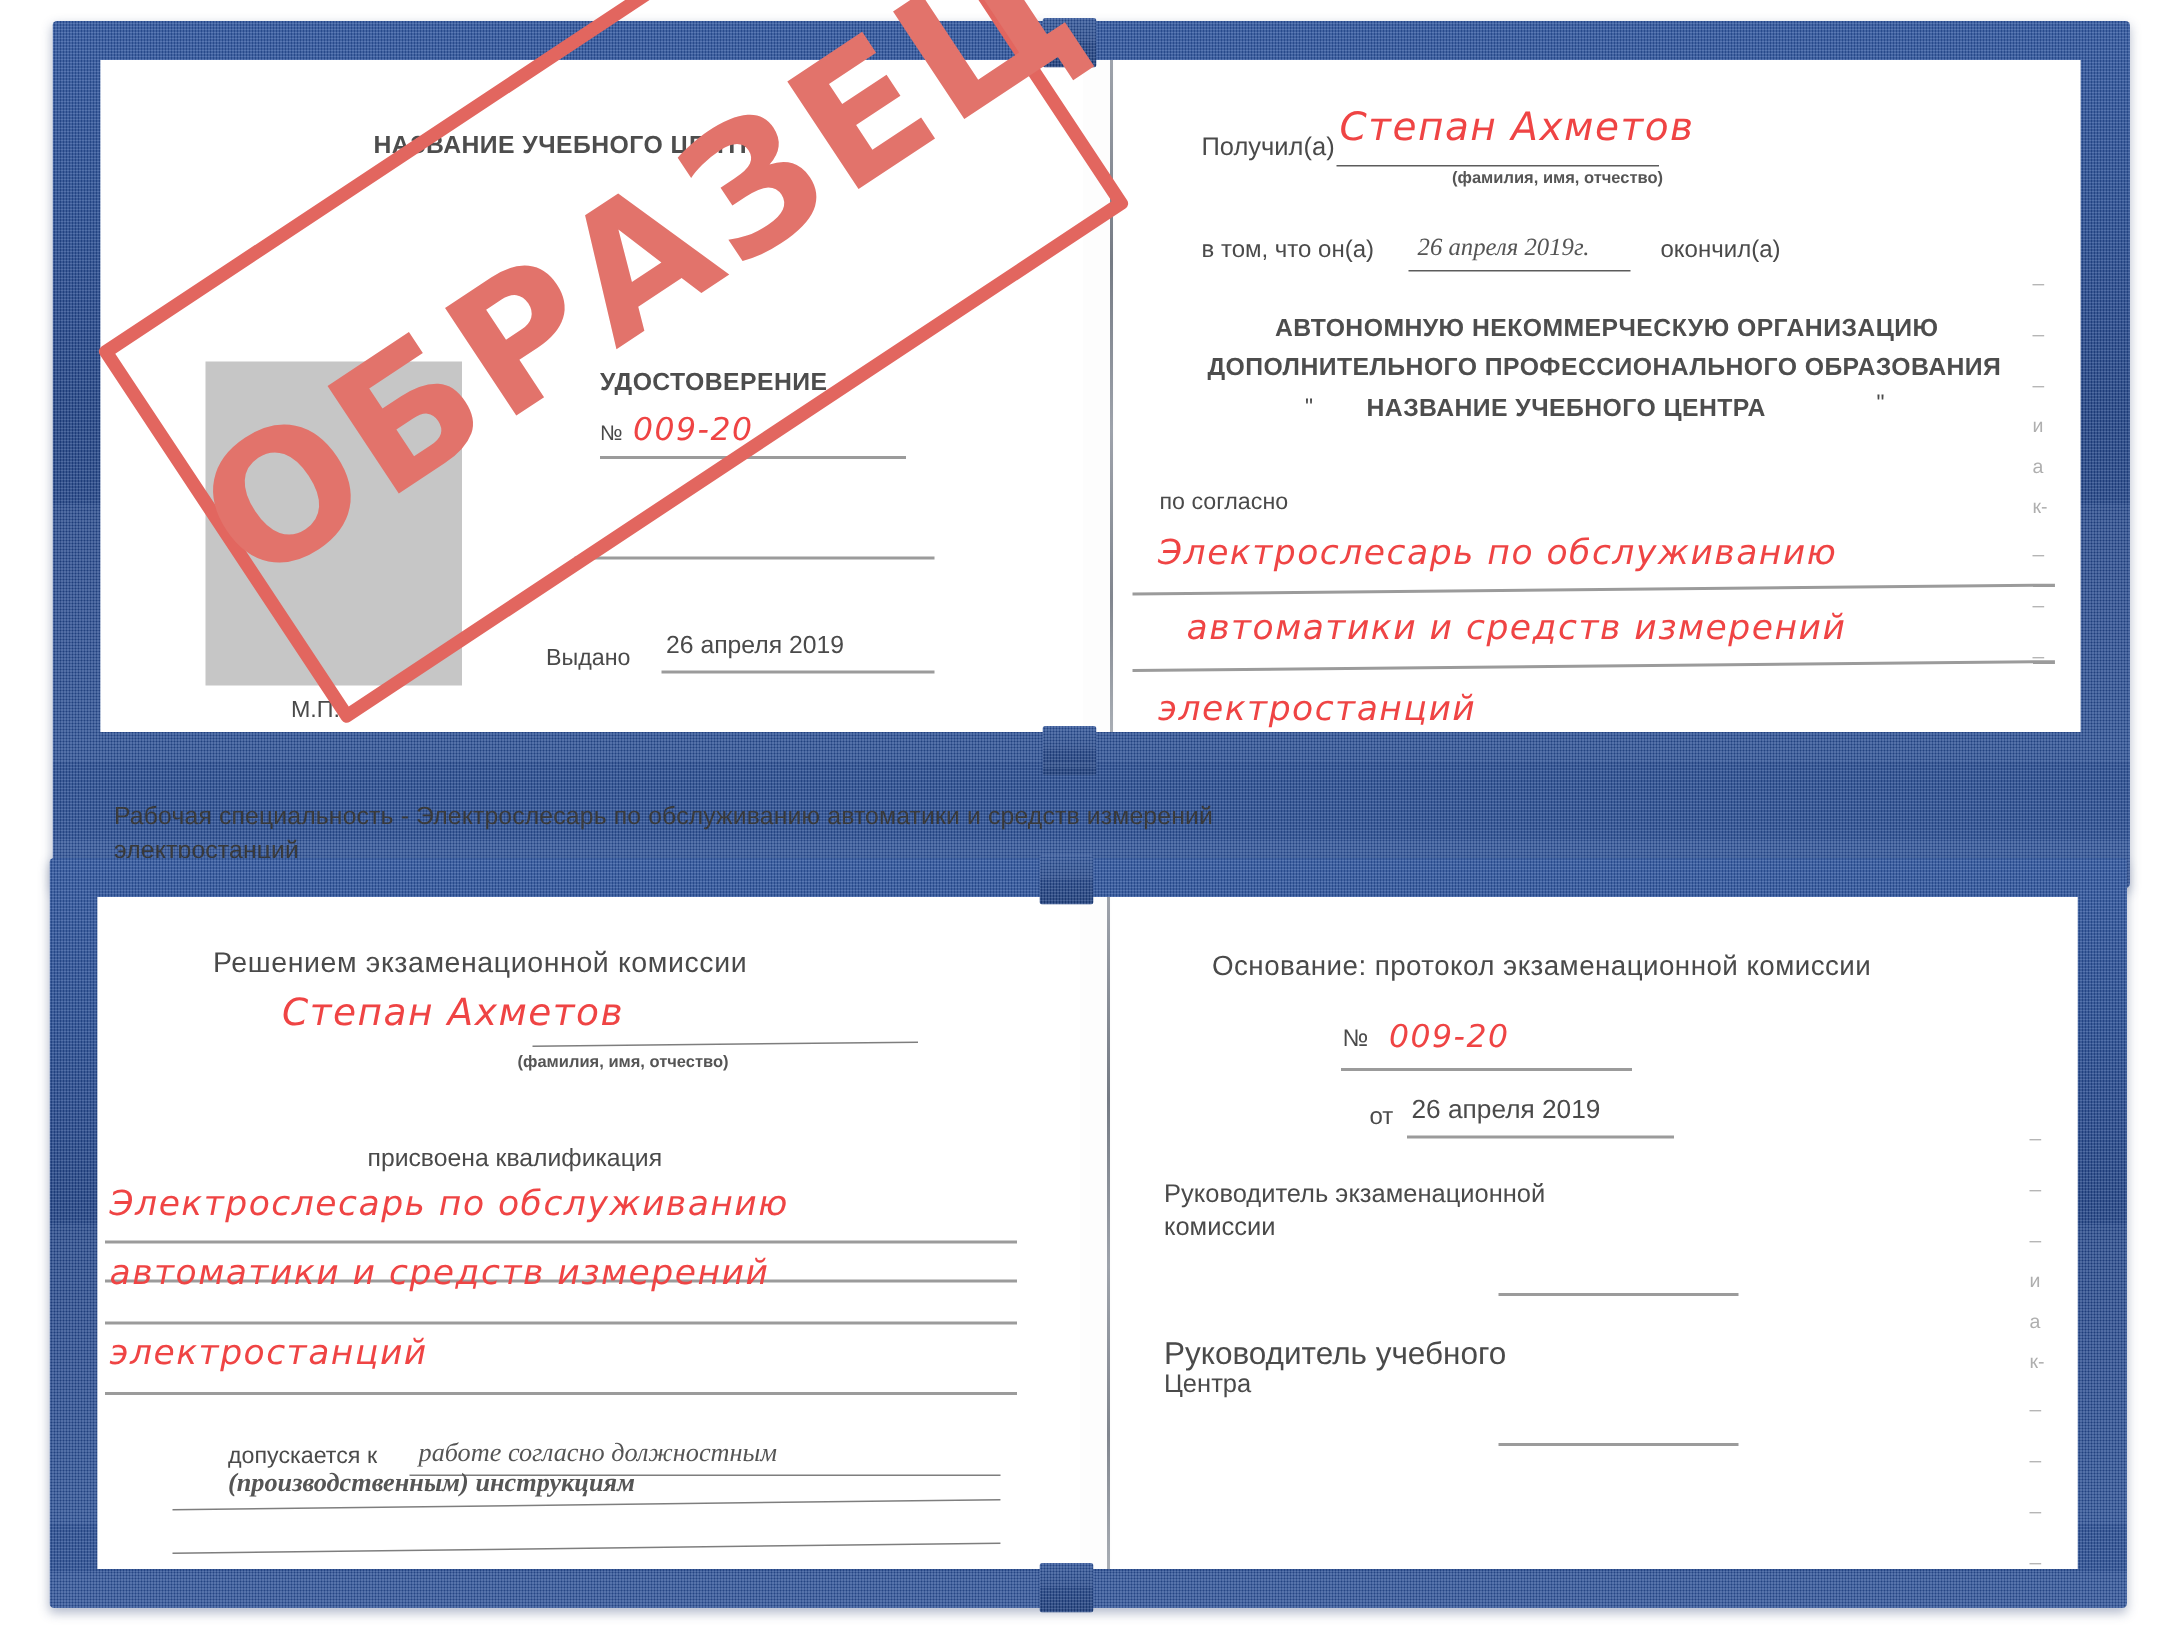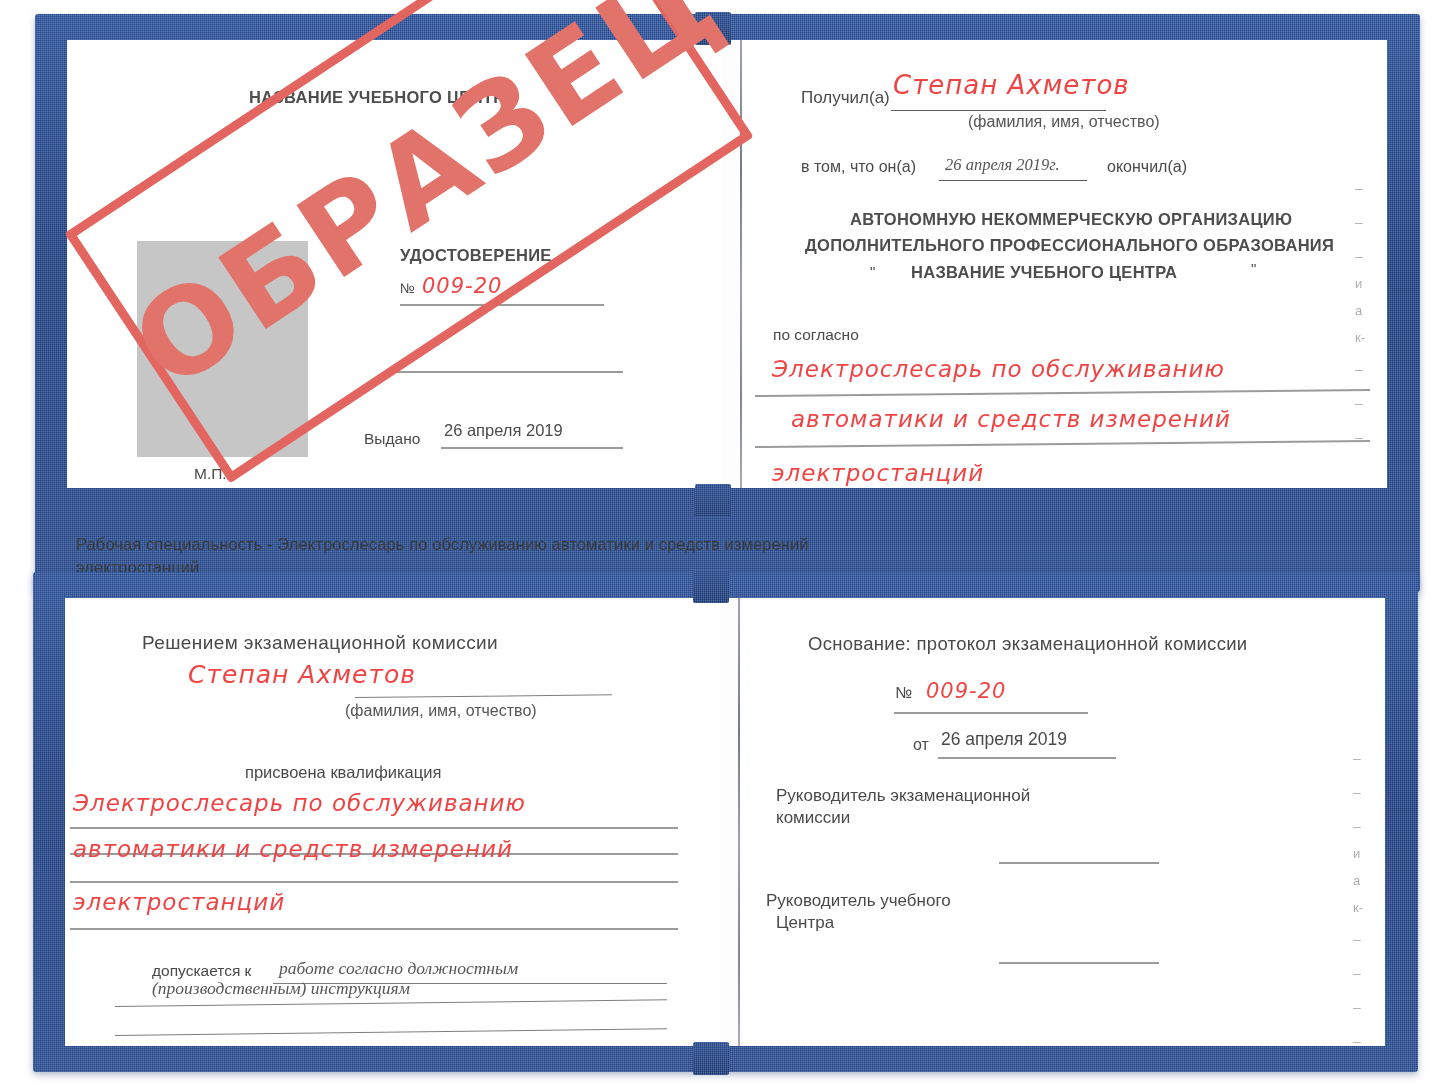--- a/index.html
+++ b/index.html
@@ -43,21 +43,21 @@
     background:
       repeating-linear-gradient(0deg, rgba(255,255,255,.10) 0 1px, rgba(0,0,0,.06) 1px 2px),
       repeating-linear-gradient(90deg, rgba(255,255,255,.12) 0 1px, rgba(0,0,0,.07) 1px 2px),
       linear-gradient(180deg,#2a4f96,#1c3d7d);
     border-radius:2px;
   }
 
   
   .t{position:absolute;white-space:pre;color:#4a4a4a;}
   .t.caps{color:#4d4d4d;letter-spacing:.3px;}
-  .t.tiny{font-size:16px;color:#555;}
+  .t.tiny{font-size:11px;color:#555;font-weight:bold;}
 
   
   .hw{
     position:absolute;white-space:pre;
     color:#ef4444;
     font-family:"DejaVu Sans",sans-serif;
     font-style:italic;
     letter-spacing:1px;
   }
   
@@ -224,21 +224,21 @@
       <div class="rule" style="left:5px;top:255px;width:608px;"></div>
       <div class="hw" style="left:8px;top:238px;font-size:23px;">автоматики и средств измерений</div>
       <div class="rule" style="left:5px;top:283px;width:608px;"></div>
 
       <div class="hw" style="left:8px;top:291px;font-size:23px;">электростанций</div>
       <div class="rule" style="left:5px;top:330px;width:608px;"></div>
 
       <div class="t" style="left:87px;top:364px;font-size:15.5px;">допускается к</div>
       <div class="fill-serif" style="left:214px;top:360px;font-size:17.5px;">работе согласно должностным</div>
       <div class="rule thin" style="left:208px;top:385px;width:394px;"></div>
-      <div class="fill-serif" style="left:87px;top:380px;font-size:17.5px;">(производственным) инструкциям</div>
+      <div class="fill-serif" style="left:87px;top:380px;font-size:17.5px;font-weight:bold;">(производственным) инструкциям</div>
       <div class="rule thin" style="left:50px;top:408px;width:552px;transform:rotate(-0.7deg);transform-origin:left center;"></div>
       <div class="rule thin" style="left:50px;top:437px;width:552px;transform:rotate(-0.7deg);transform-origin:left center;"></div>
     </div>
 
     <div class="spine-line" style="left:673px;"></div>
 
     <div class="page" style="left:676px;width:663px;">
 
       <div class="t" style="left:67px;top:35px;font-size:18.5px;letter-spacing:.3px;">Основание: протокол экзаменационной комиссии</div>
 
@@ -247,21 +247,21 @@
       <div class="rule" style="left:153px;top:114px;width:194px;"></div>
 
       <div class="t" style="left:172px;top:138px;font-size:16px;">от</div>
       <div class="fill-sans" style="left:200px;top:131px;font-size:17.5px;">26 апреля 2019</div>
       <div class="rule" style="left:197px;top:159px;width:178px;"></div>
 
       <div class="t" style="left:35px;top:188px;font-size:17px;">Руководитель экзаменационной</div>
       <div class="t" style="left:35px;top:210px;font-size:17px;">комиссии</div>
       <div class="rule" style="left:258px;top:264px;width:160px;"></div>
 
-      <div class="t" style="left:25px;top:293px;font-size:17px;">Руководитель учебного</div>
+      <div class="t" style="left:35px;top:293px;font-size:21px;">Руководитель учебного</div>
       <div class="t" style="left:35px;top:315px;font-size:17px;">Центра</div>
       <div class="rule" style="left:258px;top:364px;width:160px;"></div>
 
       <div style="position:absolute;left:612px;top:152px;width:26px;opacity:.55;">
         <div class="bleed dash" style="position:relative;left:0;top:0;">–</div>
         <div class="bleed dash" style="position:relative;left:0;top:18px;">–</div>
         <div class="bleed dash" style="position:relative;left:0;top:36px;">–</div>
         <div class="bleed" style="position:relative;left:0;top:48px;">и</div>
         <div class="bleed" style="position:relative;left:0;top:60px;">а</div>
         <div class="bleed" style="position:relative;left:0;top:72px;">к-</div>

